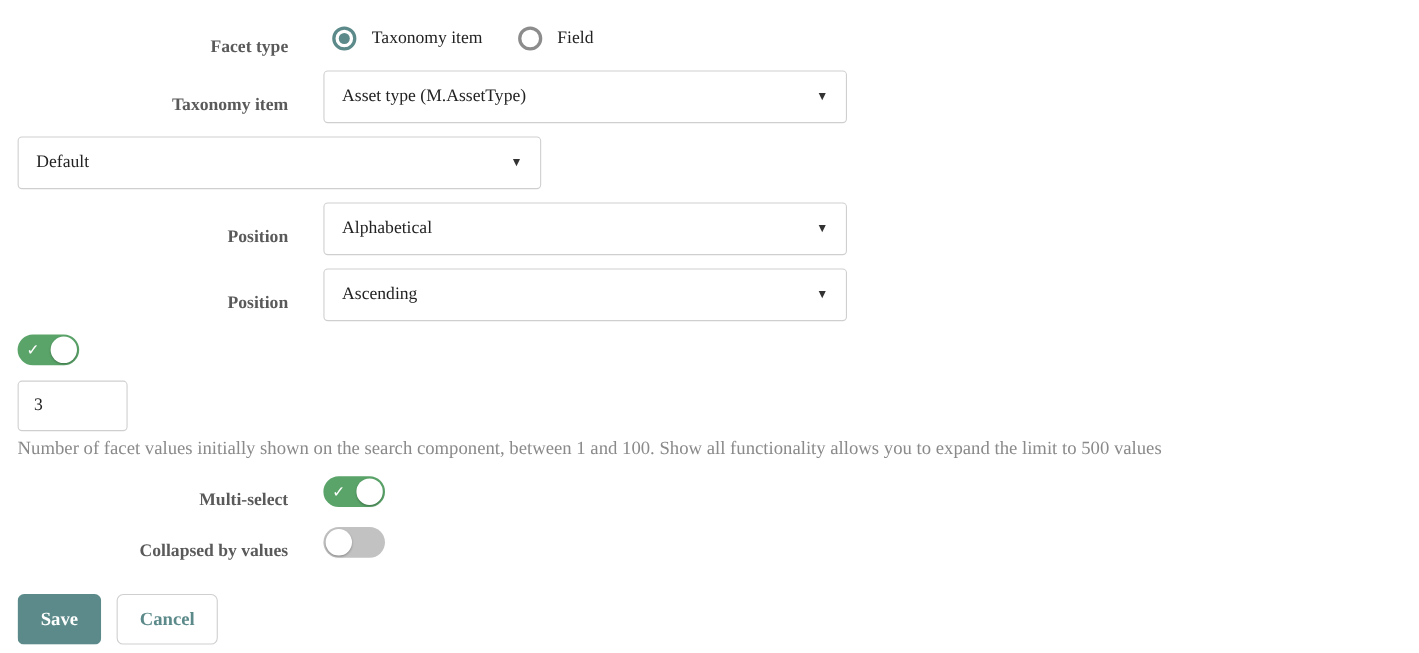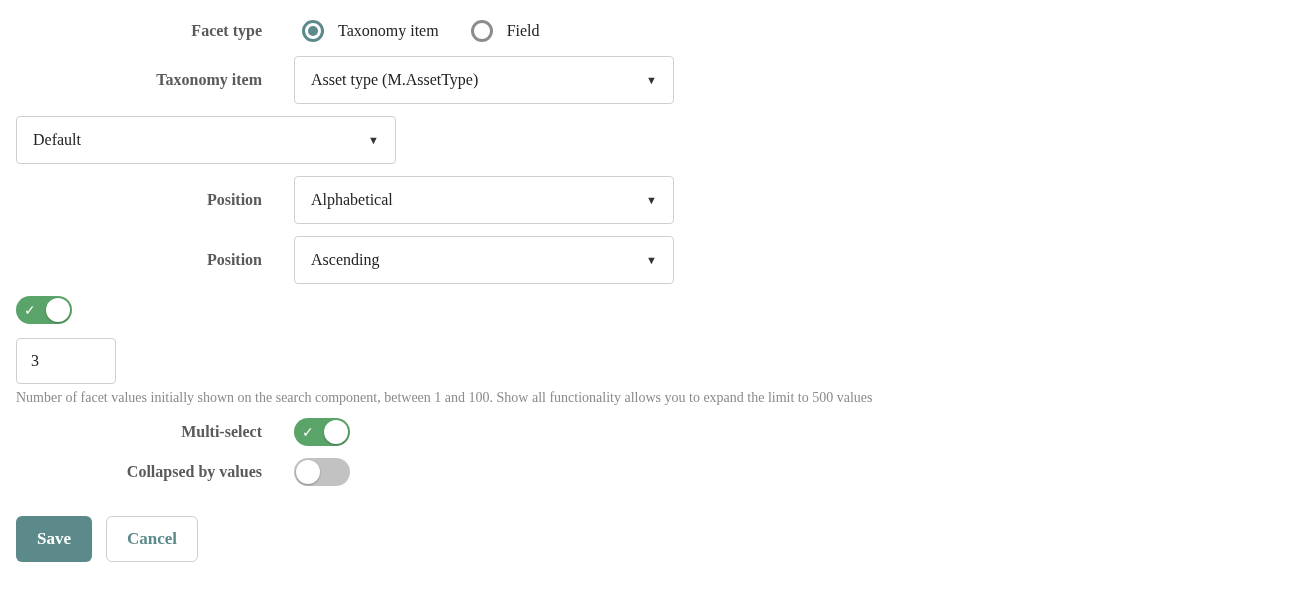--- a/index.html
+++ b/index.html
@@ -27,20 +27,21 @@
     align-items: center;
     gap: 32px;
   }
   .label-col {
     width: 246px;
     min-width: 246px;
     text-align: right;
     font-weight: 700;
     color: var(--label);
     font-family: Georgia, serif;
+    margin-top: 16px;
   }
   .control-col {
     display: flex;
     flex-direction: column;
     gap: 6px;
     flex: 1;
   }
   .radio-group {
     display: flex;
     gap: 32px;
@@ -64,21 +65,21 @@
   }
   .radio.selected .circle { border-color: var(--accent); }
   .radio.selected .circle::after {
     content: "";
     width: 10px; height: 10px;
     border-radius: 50%;
     background: var(--accent);
   }
   .radio-label { color: #222; }
   .select {
-    width: 380px;
+    width: 476px;
     height: 48px;
     border: 1px solid var(--border);
     border-radius: 4px;
     display: flex;
     align-items: center;
     justify-content: space-between;
     padding: 0 16px;
     background: #fff;
     cursor: pointer;
   }
@@ -117,21 +118,21 @@
     width: 100px;
     height: 46px;
     border: 1px solid var(--border);
     border-radius: 4px;
     padding: 0 14px;
     font-family: inherit;
     font-size: 16px;
     color: #222;
   }
   .help {
-    font-size: 14px;
+    font-size: 17px;
     color: var(--muted);
     font-family: Georgia, serif;
   }
   .actions {
     display: flex;
     gap: 14px;
     margin-top: 18px;
     margin-left: 0;
   }
   .btn {

